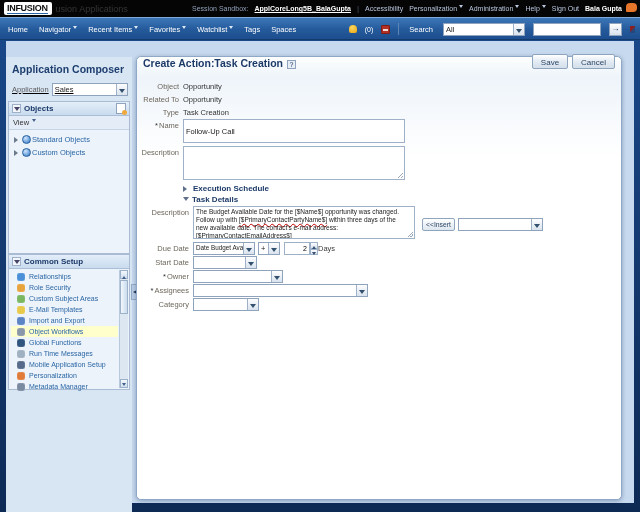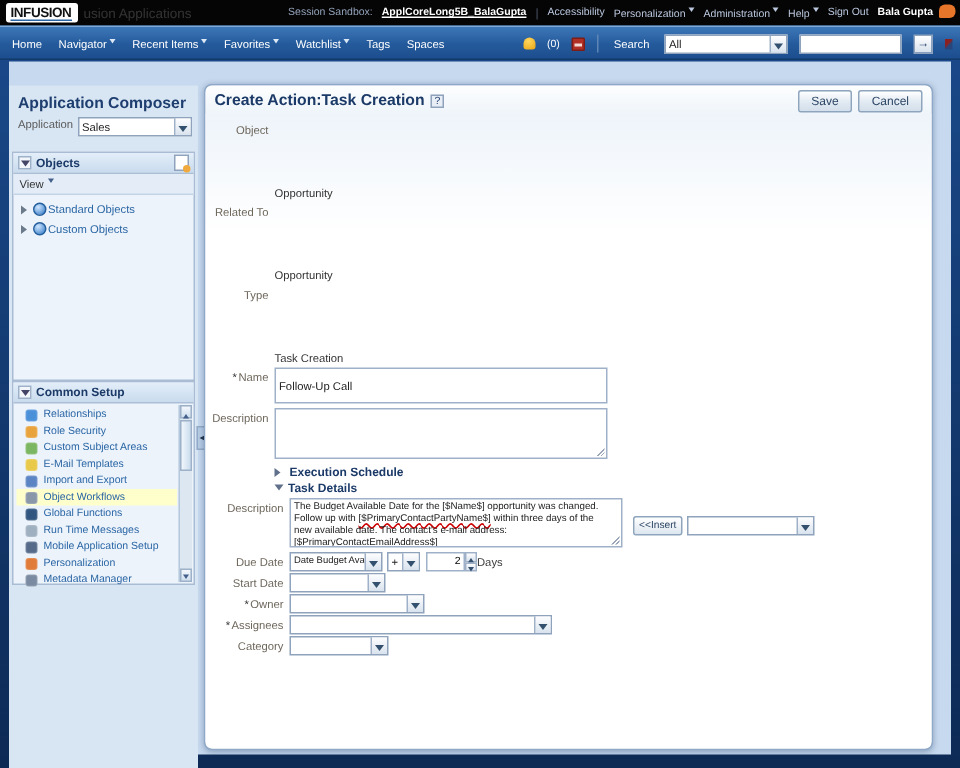--- a/index.html
+++ b/index.html
@@ -43,21 +43,21 @@
   .go-btn{width:13px;height:13px;background:linear-gradient(#fff,#d7e1ec);border:1px solid #8fa3bc;
     font-size:8px;line-height:10px;text-align:center;color:#1c3a68;cursor:pointer;padding:0;}
   .adv-icon{width:5px;height:7px;background:linear-gradient(135deg,#8b2020 40%,#27477c 60%);}
 
   
   .workspace{position:absolute;top:41px;left:6px;width:628px;height:462px;background:#c7d9ee;}
 
   
   .sidebar{position:absolute;left:0;top:16px;width:126px;height:462px;background:#d8e5f3;}
   .sb-title{font-size:10.5px;font-weight:bold;color:#1d3e6f;padding:6px 0 0 6px;}
-  .app-row{display:flex;gap:3px;margin:3px 4px 6px 6px;}
+  .app-row{display:flex;align-items:center;gap:3px;margin:8px 4px 6px 6px;text-decoration:underline;}
   .app-lbl{font-size:7.5px;color:#5a5a5a;}
   .panel{position:absolute;left:2px;right:2px;border:1px solid #a9bcd4;background:#edf3fa;}
   .panel-hd{height:14px;background:linear-gradient(#e3eef9,#c9dbee);border-bottom:1px solid #aabfd6;
     display:flex;align-items:center;padding:0 3px;gap:3px;}
   .panel-hd-title{font-size:8px;font-weight:bold;color:#1c3a68;flex:1;}
   .collapse-btn{width:9px;height:9px;background:#f2f6fb;border:1px solid #9db1c8;position:relative;cursor:pointer;}
   .collapse-btn::after{content:"";position:absolute;left:1px;top:2px;border:3px solid transparent;border-top:4px solid #446;}
   .new-obj-icon{width:10px;height:11px;background:#fff;border:1px solid #8fa3bc;position:relative;cursor:pointer;}
   .new-obj-icon::after{content:"";position:absolute;right:-2px;bottom:-2px;width:5px;height:5px;background:#f0a93c;border-radius:50%;}
   .view-bar{height:14px;background:#e4edf7;border-bottom:1px solid #c3d4e6;display:flex;align-items:center;padding-left:4px;}
@@ -80,35 +80,35 @@
   .sb-down::after{content:"";position:absolute;left:1px;top:3px;border:2.5px solid transparent;border-top:3px solid #44608a;}
   .sb-thumb{position:absolute;left:0;top:10px;width:8px;height:34px;background:linear-gradient(90deg,#f2f7fc,#cadcee);border:1px solid #9db1c8;}
 
   .splitter{position:absolute;left:125px;top:243px;width:6px;height:16px;background:#b7cce4;border:1px solid #93abc7;
     display:flex;align-items:center;justify-content:center;cursor:pointer;}
   .splitter::after{content:"";border:2.5px solid transparent;border-right:4px solid #22334a;margin-right:1px;}
 
   
   .main-panel{position:absolute;left:130px;top:15px;width:486px;height:444px;background:#fff;
     border:1px solid #8fa8c8;border-radius:5px;box-shadow:0 1px 4px rgba(10,40,90,.35);}
-  .mp-header{height:21px;display:flex;align-items:center;padding:1px 6px;gap:4px;
+  .mp-header{height:21px;display:flex;align-items:flex-end;padding:8px 6px;gap:4px;
     background:linear-gradient(#fdfefe,#eef4fa);border-bottom:1px solid #c6d4e4;border-radius:5px 5px 0 0;}
   .mp-title{font-size:10.5px;font-weight:bold;color:#1c3a68;}
   .help-icon{width:9px;height:9px;border:1px solid #8fa3bc;background:#e8eef5;color:#1c3a68;
     font-size:7px;line-height:8px;text-align:center;cursor:pointer;}
   .mp-btns{margin-left:auto;display:flex;gap:4px;}
   .btn{height:15px;padding:1px 8px 0;font-size:8px;color:#2c4564;background:linear-gradient(#ffffff,#e3ebf3 50%,#d3dfeb);
     border:1px solid #8ea5bd;border-radius:2px;cursor:pointer;font-family:"Liberation Sans",sans-serif;}
   .mp-content{position:absolute;top:19px;left:0;right:0;bottom:0;border-radius:0 0 5px 5px;
     background:linear-gradient(#eef4fa,#ffffff 80px);padding-top:4px;}
   .row{display:flex;align-items:flex-start;margin-bottom:1px;}
   .lbl{flex:0 0 42px;text-align:right;font-size:7.5px;color:#6e675c;padding-top:2px;margin-right:4px;white-space:nowrap;}
   .lblT{flex:0 0 52px;}
   .req{color:#333;margin-right:1px;}
-  .ro-val{font-size:7.5px;color:#333;padding-top:2px;margin-top:42px;}
+  .ro-val{font-size:7.5px;color:#333;padding-top:2px;}
   .ro-row{margin-bottom:2px;}
   .txt-input{height:24px;border:1px solid #9fb1c8;font-size:6.8px;padding:0 2px;color:#222;}
   .ta-wrap{position:relative;border:1px solid #9fb1c8;background:#fff;}
   .grip{position:absolute;right:1px;bottom:1px;width:6px;height:6px;
     background:linear-gradient(135deg,transparent 55%,#9aa7b8 55%,#9aa7b8 65%,transparent 65%,transparent 75%,#9aa7b8 75%,#9aa7b8 85%,transparent 85%);}
   .section-row{display:flex;align-items:center;margin:2px 0 2px 46px;cursor:pointer;}
   .dis-r{width:0;height:0;border:3px solid transparent;border-left:4px solid #61708a;margin-right:3px;}
   .dis-d{width:0;height:0;border:3px solid transparent;border-top:4px solid #61708a;margin:2px 3px 0 0;}
   .section-lbl{font-size:8px;font-weight:bold;color:#1c3a68;}
   .desc-box{width:220px;height:31px;font-size:6.5px;color:#222;line-height:1.25;padding:1px 6px 1px 2px;overflow:hidden;}

